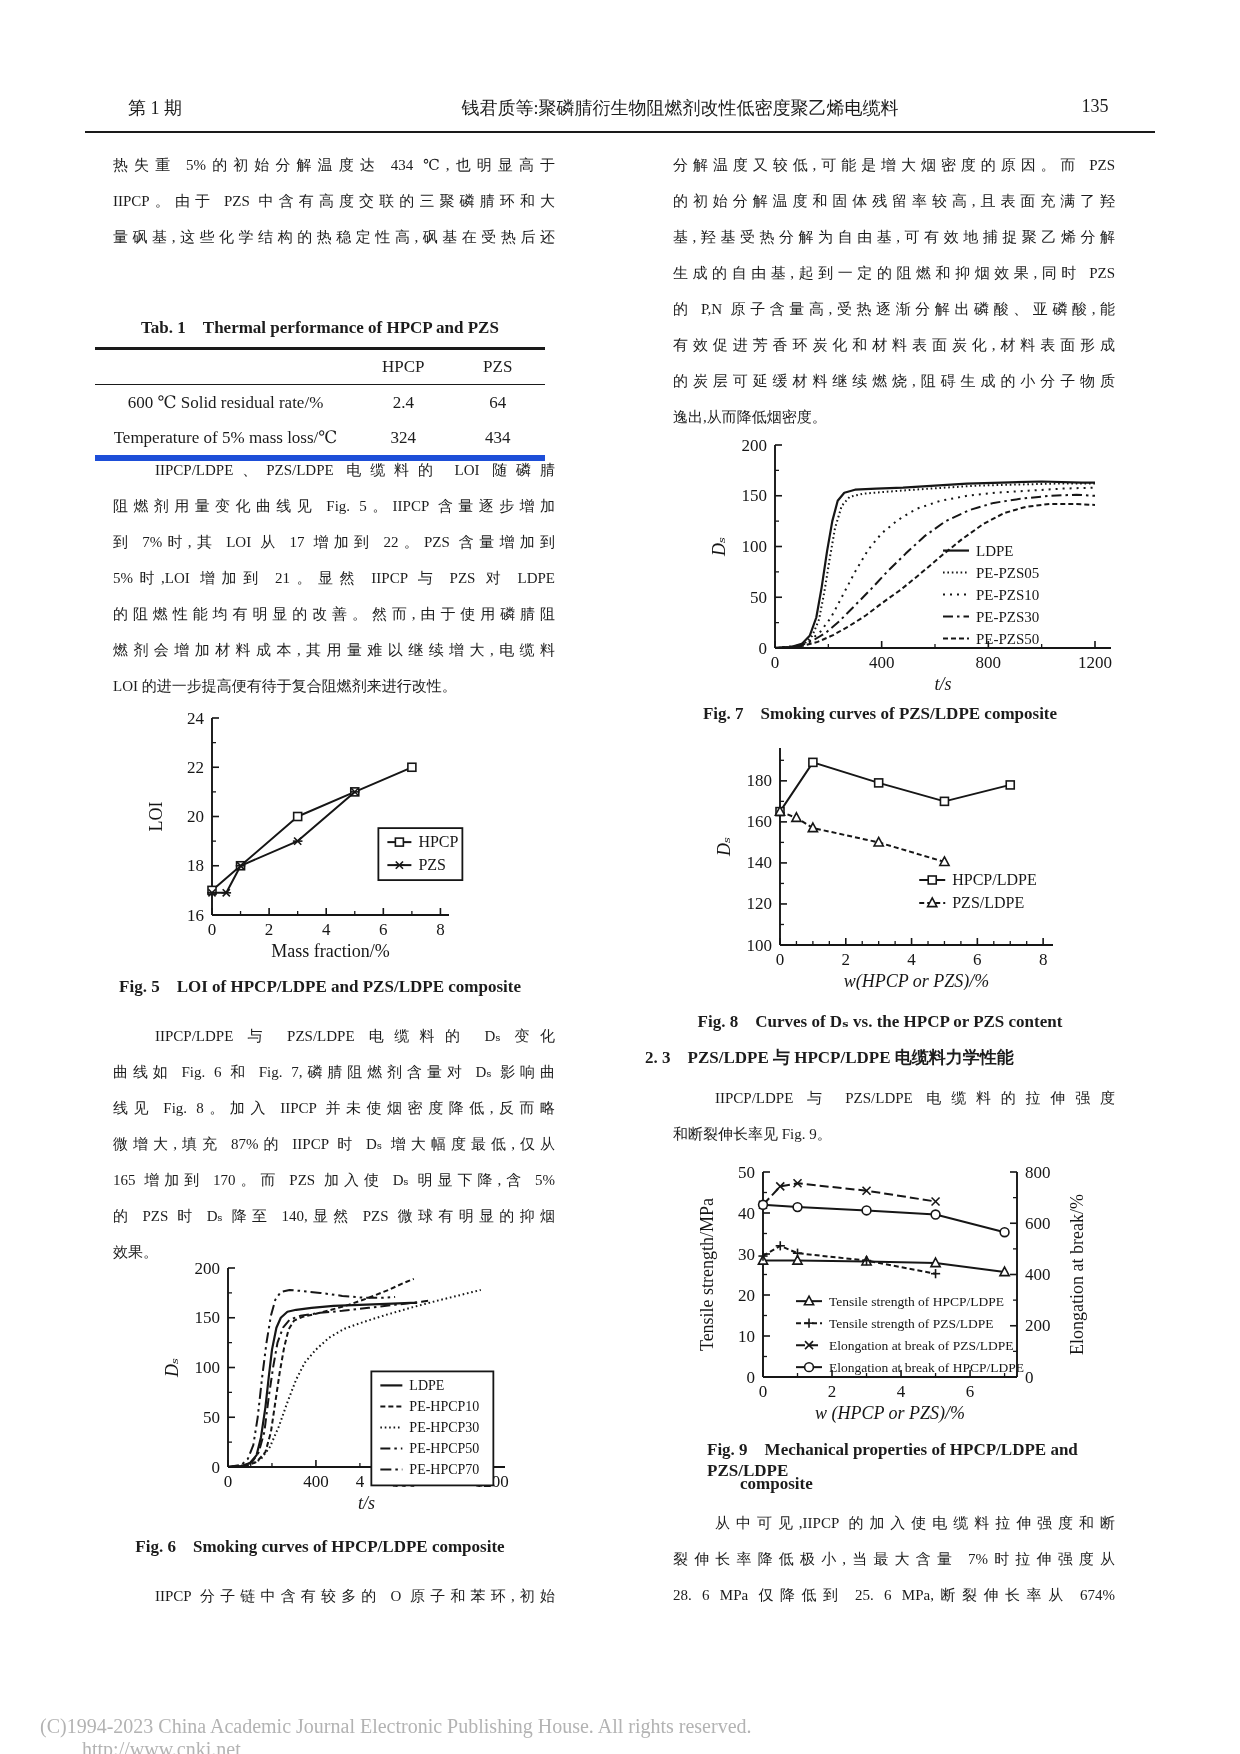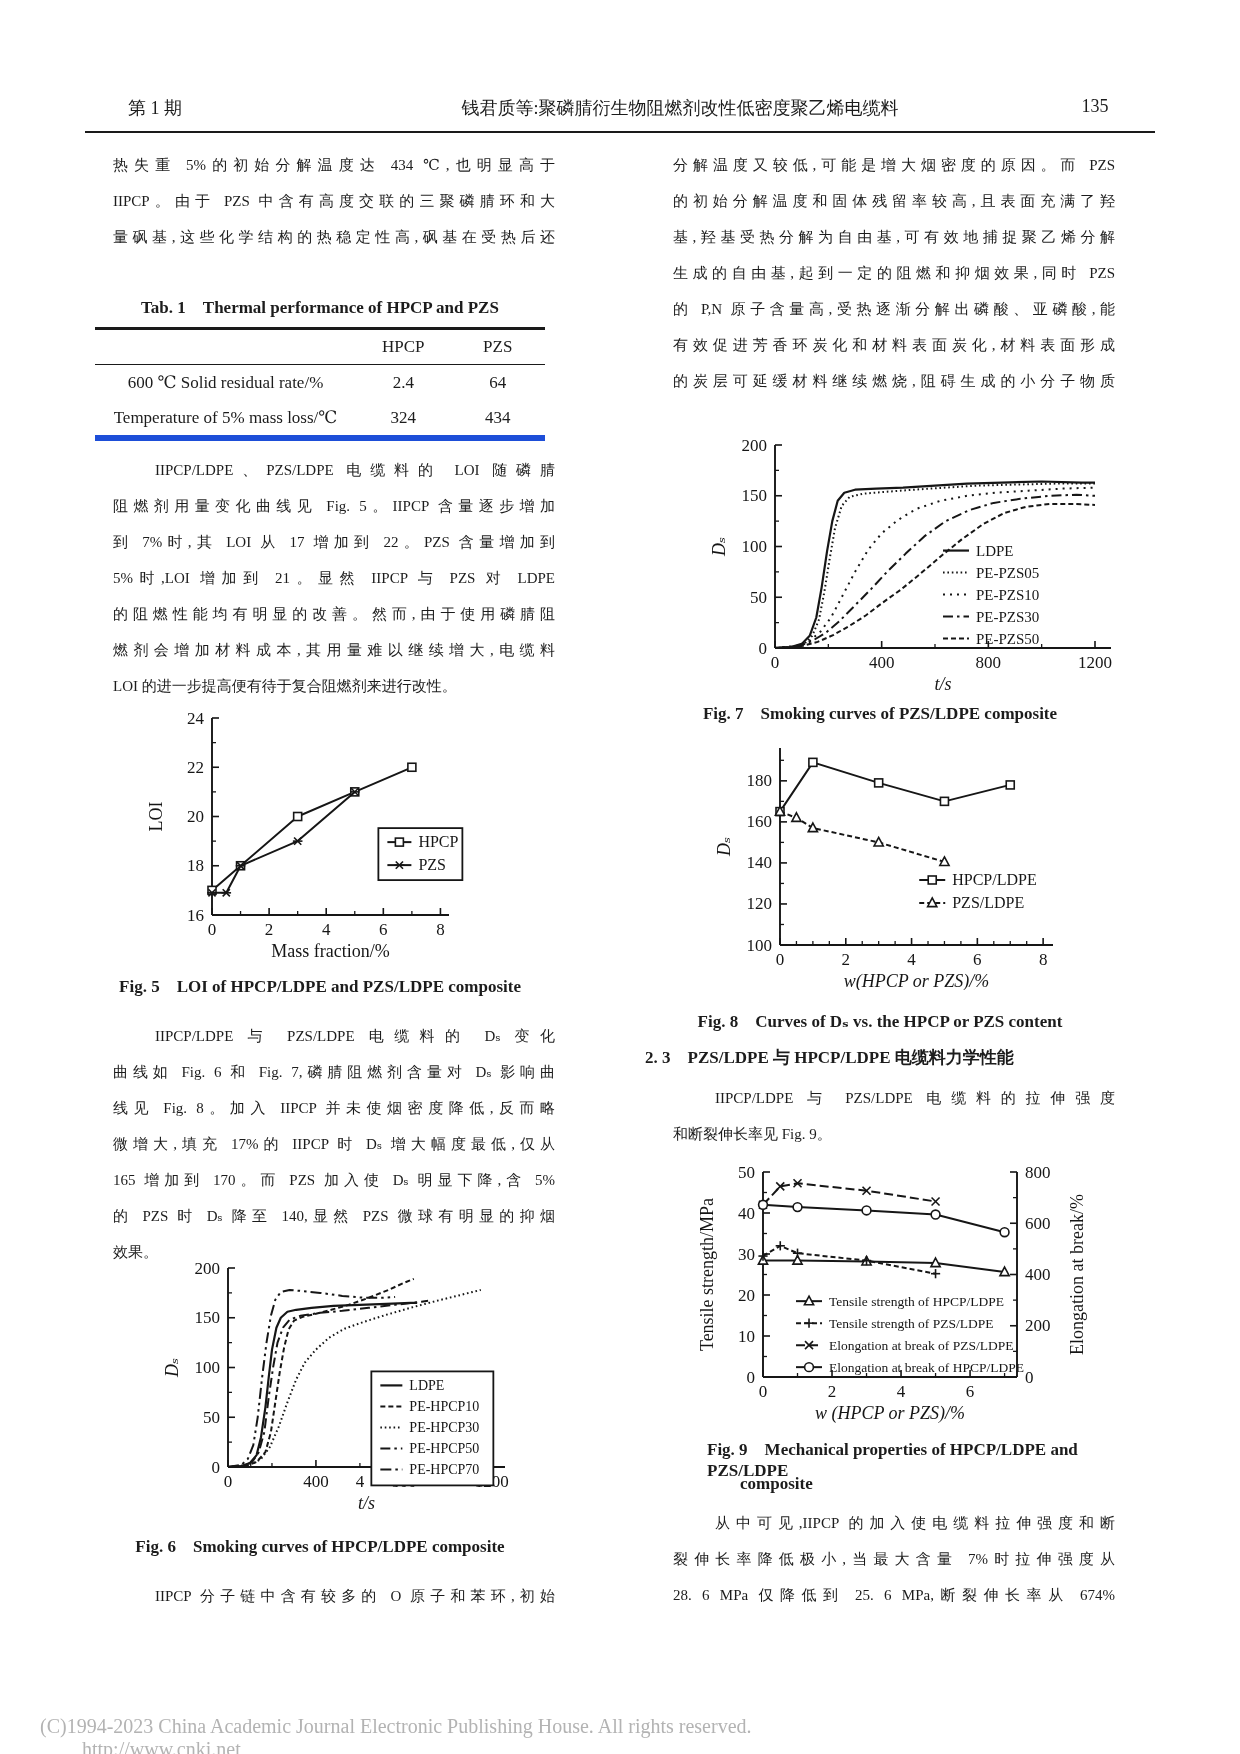--- a/index.html
+++ b/index.html
@@ -30,21 +30,21 @@
 <div class="abs hdr" style="left:1035px;top:96px;width:120px;text-align:center;">135</div>
 <div class="abs rule" style="left:85px;top:131px;width:1070px;"></div>
 
 <div class="abs" style="left:85px;top:147px;width:470px;">
   <div class="line">热失重 5%的初始分解温度达 434 ℃,也明显高于</div>
   <div class="line">IIPCP。由于 PZS 中含有高度交联的三聚磷腈环和大</div>
   <div class="line">量砜基,这些化学结构的热稳定性高,砜基在受热后还</div>
 </div>
 
 <div class="abs" style="left:95px;top:296px;width:450px;">
-  <div class="cap" style="margin-bottom:8px;">Tab. 1　Thermal performance of HPCP and PZS</div>
+  <div class="cap" style="margin-bottom:8px;margin-top:20px;">Tab. 1　Thermal performance of HPCP and PZS</div>
   <table class="t1">
     <tbody>
         <tr class="t1-top t1-mid">
       <td style="width:58%;"></td>
       <td style="width:21%;">HPCP</td>
       <td style="width:21%;">PZS</td>
     </tr>
     <tr>
       <td>600 ℃ Solid residual rate/%</td>
       <td>2.4</td>
@@ -133,21 +133,21 @@
     <line x1="275.78" y1="173.71" x2="282.98" y2="166.51000000000002" stroke="#161616" stroke-width="1.6"></line>
     <line x1="274.58" y1="170.11" x2="284.18" y2="170.11" stroke="#161616" stroke-width="1.6"></line>
     <text x="298.38" y="175.11" font-size="16" font-family="&quot;Liberation Serif&quot;,&quot;DejaVu Serif&quot;,serif" fill="#161616" text-anchor="start">PZS</text>
   </svg>
 <div class="abs cap" style="left:85px;top:975px;width:470px;">Fig. 5　LOI of HPCP/LDPE and PZS/LDPE composite</div>
 
 <div class="abs" style="left:85px;top:1018px;width:470px;">
   <div class="line ind">IIPCP/LDPE 与 PZS/LDPE 电缆料的 Dₛ 变化</div>
   <div class="line">曲线如 Fig. 6 和 Fig. 7,磷腈阻燃剂含量对 Dₛ 影响曲</div>
   <div class="line">线见 Fig. 8。加入 IIPCP 并未使烟密度降低,反而略</div>
-  <div class="line">微增大,填充 17%的 IIPCP 时 Dₛ 增大幅度最低,仅从</div>
+  <div class="line">微增大,填充 87%的 IIPCP 时 Dₛ 增大幅度最低,仅从</div>
   <div class="line">165 增加到 170。而 PZS 加入使 Dₛ 明显下降,含 5%</div>
   <div class="line">的 PZS 时 Dₛ 降至 140,显然 PZS 微球有明显的抑烟</div>
   <div class="line end">效果。</div>
 </div>
 
 <svg class="abs" style="left:140px;top:1250px;" width="400" height="290" viewBox="0 0 400 290">
     <line x1="88" y1="18" x2="88" y2="217" stroke="#161616" stroke-width="1.9"></line>
     <line x1="88" y1="217" x2="365" y2="217" stroke="#161616" stroke-width="1.9"></line>
     <line x1="88" y1="217" x2="88" y2="210" stroke="#161616" stroke-width="1.6"></line>
     <text x="88" y="237" font-size="17" font-family="&quot;Liberation Serif&quot;,&quot;DejaVu Serif&quot;,serif" fill="#161616" text-anchor="middle">0</text>
@@ -201,20 +201,21 @@
 </div>
 
 <div class="abs" style="left:645px;top:147px;width:470px;">
   <div class="line">分解温度又较低,可能是增大烟密度的原因。而 PZS</div>
   <div class="line">的初始分解温度和固体残留率较高,且表面充满了羟</div>
   <div class="line">基,羟基受热分解为自由基,可有效地捕捉聚乙烯分解</div>
   <div class="line">生成的自由基,起到一定的阻燃和抑烟效果,同时 PZS</div>
   <div class="line">的 P,N 原子含量高,受热逐渐分解出磷酸、亚磷酸,能</div>
   <div class="line">有效促进芳香环炭化和材料表面炭化,材料表面形成</div>
   <div class="line">的炭层可延缓材料继续燃烧,阻碍生成的小分子物质</div>
+  <div class="line end">逸出,从而降低烟密度。</div>
 </div>
 
 <svg class="abs" style="left:690px;top:420px;" width="440" height="275" viewBox="0 0 440 275">
     <line x1="85" y1="25" x2="85" y2="228" stroke="#161616" stroke-width="1.9"></line>
     <line x1="85" y1="228" x2="421" y2="228" stroke="#161616" stroke-width="1.9"></line>
     <line x1="85" y1="228" x2="85" y2="221" stroke="#161616" stroke-width="1.6"></line>
     <text x="85" y="248" font-size="17" font-family="&quot;Liberation Serif&quot;,&quot;DejaVu Serif&quot;,serif" fill="#161616" text-anchor="middle">0</text>
     <line x1="191.66666666666666" y1="228" x2="191.66666666666666" y2="221" stroke="#161616" stroke-width="1.6"></line>
     <text x="191.66666666666666" y="248" font-size="17" font-family="&quot;Liberation Serif&quot;,&quot;DejaVu Serif&quot;,serif" fill="#161616" text-anchor="middle">400</text>
     <line x1="298.3333333333333" y1="228" x2="298.3333333333333" y2="221" stroke="#161616" stroke-width="1.6"></line>

